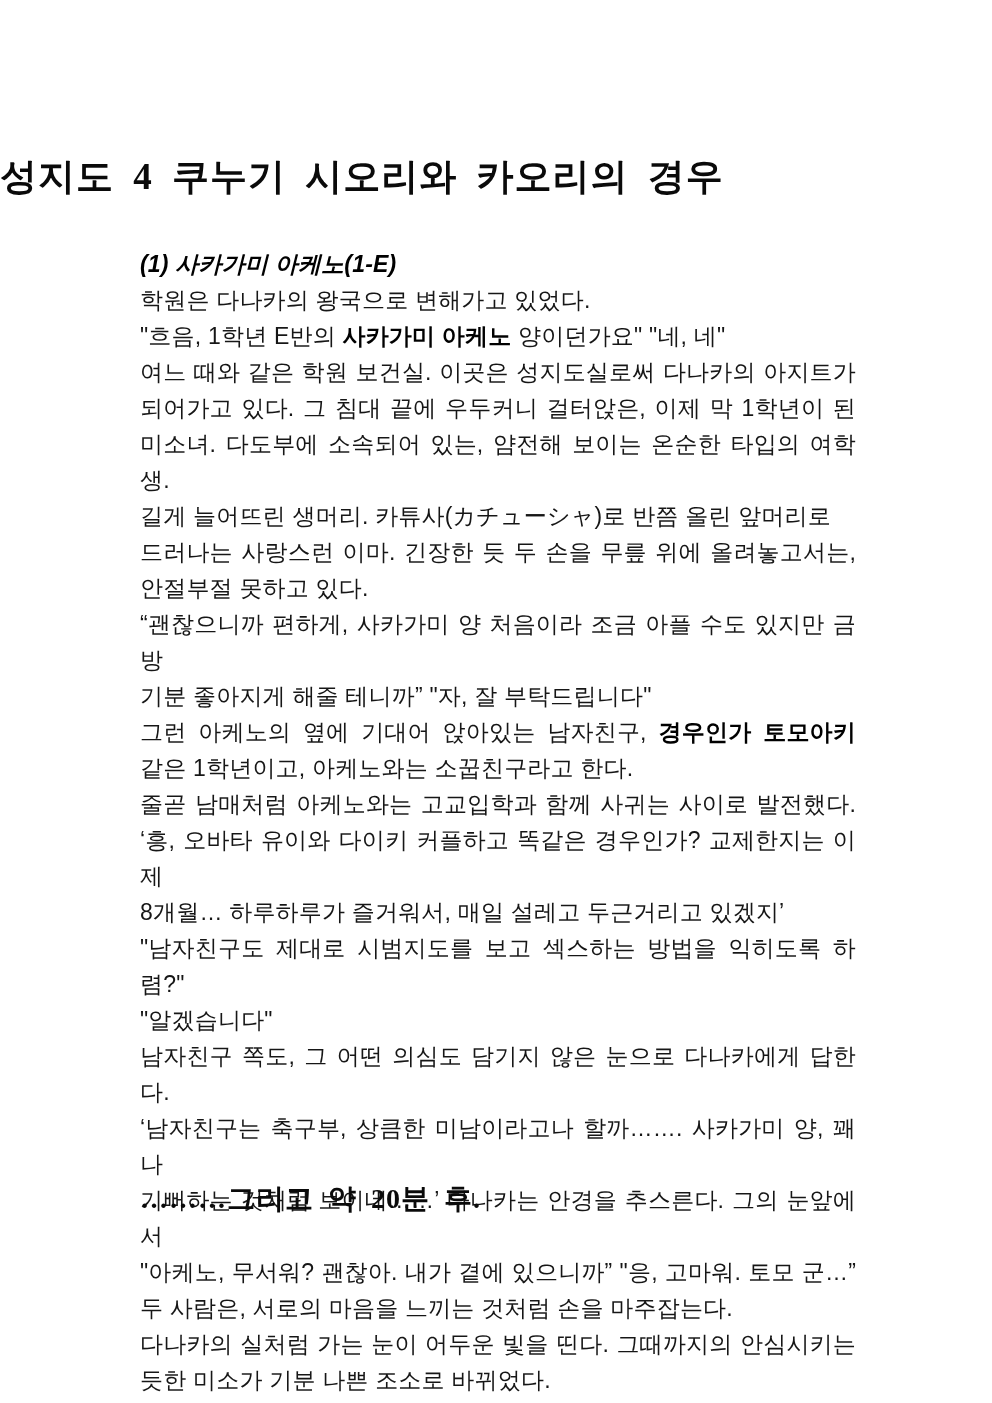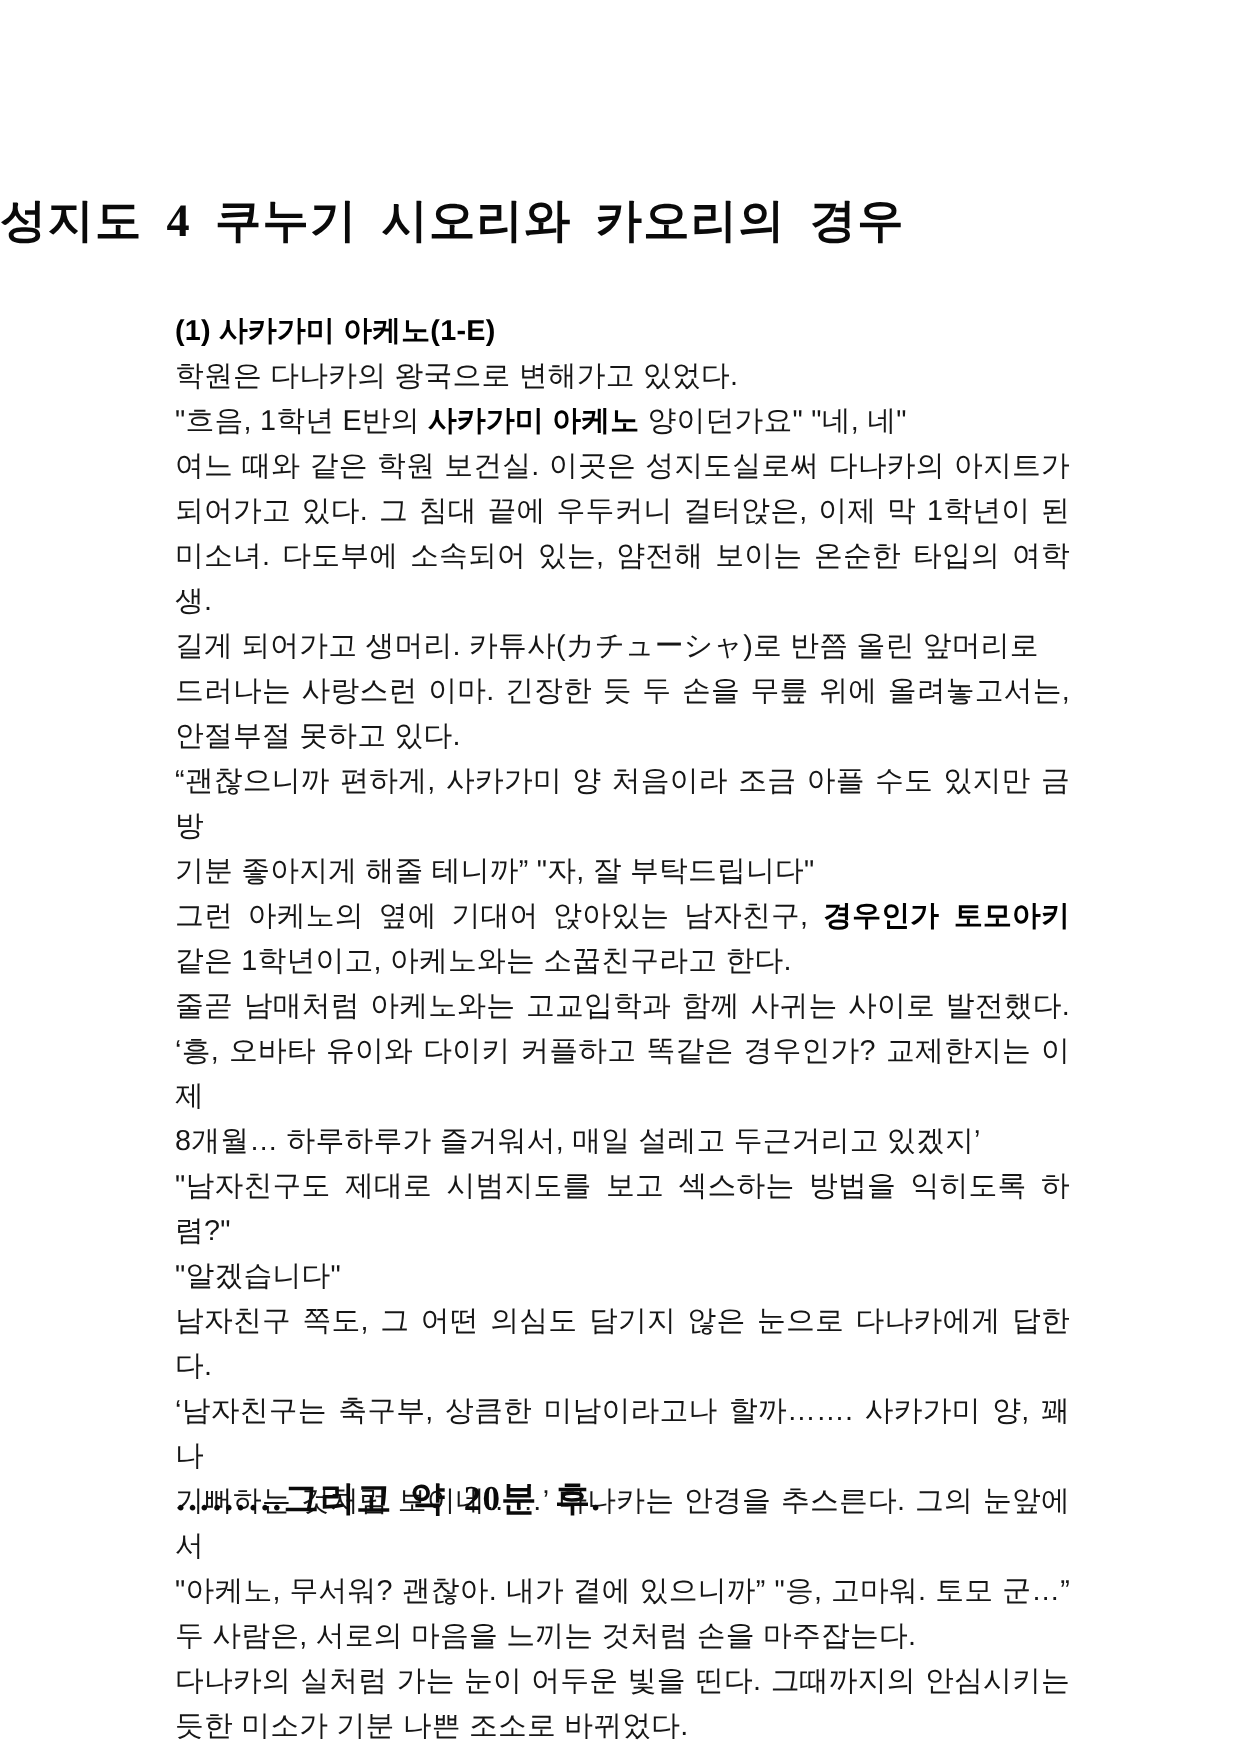--- a/index.html
+++ b/index.html
@@ -42,20 +42,21 @@
   }
   
   .line.j {
     text-align: justify;
     text-align-last: justify;
   }
   .line b { font-weight: bold; color: #000; }
   .section-heading {
     font-weight: bold;
     color: #000;
+    font-style: italic;
   }
   .closing-line {
     position: absolute;
     left: 140px;
     top: 1180px;
     font-family: "Liberation Serif", serif;
     font-size: 28px;
     font-weight: bold;
     letter-spacing: 1px;
     word-spacing: 6px;
@@ -69,21 +70,21 @@
 
   <h1 class="doc-title">성지도 4 쿠누기 시오리와 카오리의 경우</h1>
 
   <div class="content">
     <div class="line section-heading">(1) 사카가미 아케노(1-E)</div>
     <div class="line">학원은 다나카의 왕국으로 변해가고 있었다.</div>
     <div class="line"><span>"흐음, 1학년 E반의 </span><b>사카가미 아케노</b><span> 양이던가요" "네, 네"</span></div>
     <div class="line j">여느 때와 같은 학원 보건실. 이곳은 성지도실로써 다나카의 아지트가</div>
     <div class="line j">되어가고 있다. 그 침대 끝에 우두커니 걸터앉은, 이제 막 1학년이 된</div>
     <div class="line j">미소녀. 다도부에 소속되어 있는, 얌전해 보이는 온순한 타입의 여학생.</div>
-    <div class="line">길게 되어가고 생머리. 카튜사(カチューシャ)로 반쯤 올린 앞머리로</div>
+    <div class="line">길게 늘어뜨린 생머리. 카튜사(カチューシャ)로 반쯤 올린 앞머리로</div>
     <div class="line j">드러나는 사랑스런 이마. 긴장한 듯 두 손을 무릎 위에 올려놓고서는,</div>
     <div class="line">안절부절 못하고 있다.</div>
     <div class="line j">“괜찮으니까 편하게, 사카가미 양 처음이라 조금 아플 수도 있지만 금방</div>
     <div class="line">기분 좋아지게 해줄 테니까” "자, 잘 부탁드립니다"</div>
     <div class="line j"><span>그런 아케노의 옆에 기대어 앉아있는 남자친구, </span><b>경우인가 토모아키</b></div>
     <div class="line">같은 1학년이고, 아케노와는 소꿉친구라고 한다.</div>
     <div class="line j">줄곧 남매처럼 아케노와는 고교입학과 함께 사귀는 사이로 발전했다.</div>
     <div class="line j">‘흥, 오바타 유이와 다이키 커플하고 똑같은 경우인가? 교제한지는 이제</div>
     <div class="line">8개월… 하루하루가 즐거워서, 매일 설레고 두근거리고 있겠지’</div>
     <div class="line j">"남자친구도 제대로 시범지도를 보고 섹스하는 방법을 익히도록 하렴?"</div>

